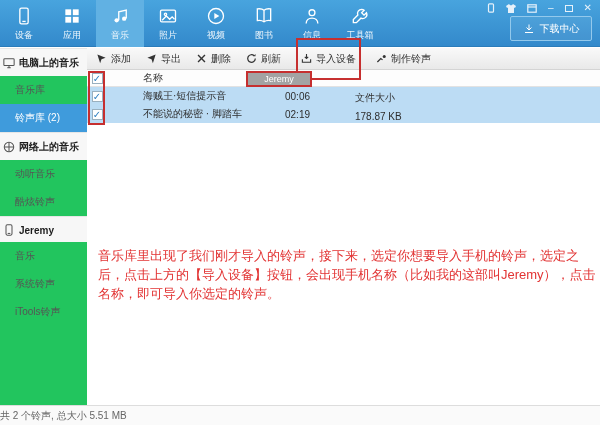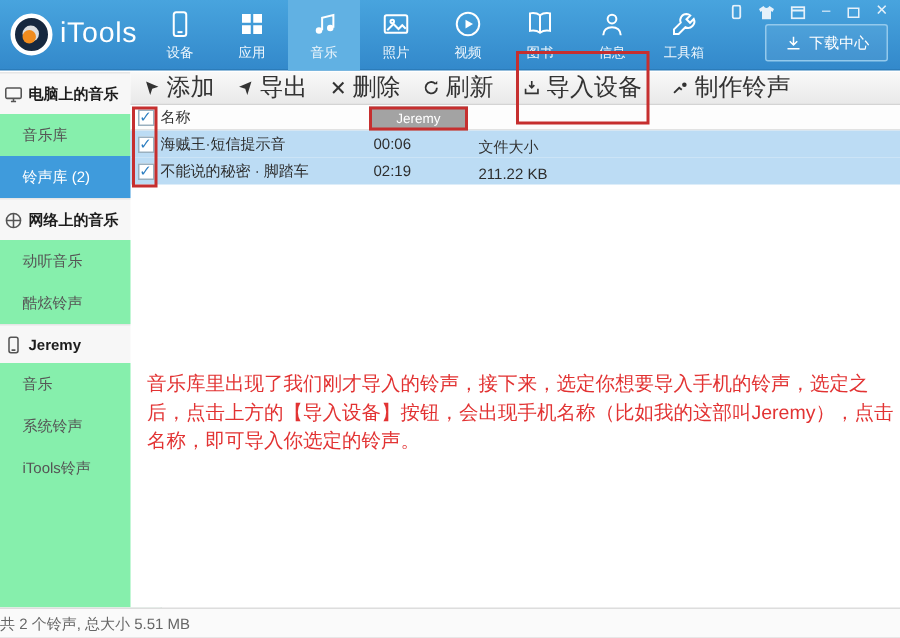--- a/index.html
+++ b/index.html
@@ -16,63 +16,57 @@
   .tab { width:48px; height:47px; display:flex; flex-direction:column; align-items:center; justify-content:center; gap:3px; color:#eef6fc; font-size:9px; cursor:pointer; }
   .tab.active { background:#61b1e3; }
   .tab svg { width:20px; height:20px; }
   .win-controls { position:absolute; top:3px; right:8px; display:flex; gap:11px; align-items:center; height:10px; }
   .win-controls .wc { color:#e6f1fa; font-size:10px; line-height:10px; cursor:pointer; display:flex; align-items:center; }
   .wc-box { width:8px; height:7px; border:1px solid #e6f1fa; }
   .download-btn { position:absolute; right:8px; top:16px; width:82px; height:25px; border:1px solid #93c9ec; border-radius:2px; background:rgba(255,255,255,.07); color:#fff; font-size:10px; display:flex; align-items:center; justify-content:center; gap:5px; cursor:pointer;margin-left:32px; }
   .download-btn svg { width:12px; height:12px; }
 
   
-  .sidebar { position:absolute; left:0; top:48px; width:108px; bottom:20px; background:#86efac; border-right:1px solid #737373; font-size:10px; }
+  .sidebar { position:absolute; left:0; top:48px; width:108px; bottom:20px; background:#22c55e; border-right:1px solid #737373; font-size:10px; }
   .side-section-title { display:flex; align-items:center; gap:4px; padding:7px 3px 6px 3px; font-weight:bold; color:#1d1d1d; border-top:1px solid #e6e6e6; background:#f7f7f7; }
   .side-section-title svg { width:12px; height:12px; flex:none; }
   .side-item { padding:7px 0 7px 15px; color:#555; cursor:pointer; }
   .side-item.selected { background:#3f9bdc; color:#fff; }
 
   
   .main { position:absolute; left:87px; top:48px; right:0; bottom:20px; background:#fff; }
-  .toolbar { height:22px; background:linear-gradient(#f9f9f9,#e9e9e9); border-bottom:1px solid #d4d4d4; display:flex; align-items:center; gap:15px; padding-left:9px; font-size:16px; color:#333; }
+  .toolbar { height:22px; background:linear-gradient(#f9f9f9,#e9e9e9); border-bottom:1px solid #d4d4d4; display:flex; align-items:center; gap:15px; padding-left:9px; font-size:10px; color:#333; }
   .tool { display:flex; align-items:center; gap:4px; cursor:pointer; }
   .tool svg { width:11px; height:11px; }
   .tool.boxed { border:2px solid #c62f2f; padding:12px 3px; }
 
   .table-header { height:17px; display:flex; align-items:center; border-bottom:1px solid #e2e2e2; font-size:10px; color:#333; background:#fdfdfd; }
   .trow { height:18px; display:flex; align-items:center; background:#bcdcf4; font-size:10px; color:#2d2d2d; cursor:pointer; }
   .col-check { width:20px; display:flex; justify-content:center; flex:none; }
-  .col-name { width:142px; flex:none; overflow:hidden; white-space:nowrap; }
+  .col-name { width:142px; flex:none; overflow:hidden; white-space:nowrap;margin-left:36px; }
   .col-dur { width:70px; flex:none; }
   .col-size { flex:1;margin-top:40px; }
   .checkbox { width:11px; height:11px; background:#fff; border:1px solid #9ab0bf; font-size:10px; line-height:9px; color:#2e7fc1; text-align:center; cursor:pointer; }
 
   .device-btn { position:absolute; left:159px; top:23px; width:66px; height:16px; background:#a3a3a3; border:2px solid #c62f2f; color:#fff; font-size:9px; line-height:12px; text-align:center; cursor:pointer; }
   .red-col-box { position:absolute; left:1px; top:23px; width:17px; height:54px; border:2px solid #c62f2f; pointer-events:none; }
 
   .annotation { position:absolute; left:11px; top:198px; width:500px; color:#e23333; font-size:13px; line-height:19px; }
 
   
   .statusbar { position:absolute; left:0; right:0; bottom:0; height:20px; background:#fafafa; border-top:1px solid #ddd; display:flex; align-items:center; font-size:10px; color:#666; }
 
   svg { display:block; }
 </style>
 </head>
 <body>
 
 <div class="window">
 
   <header class="navbar">
-    <div class="logo">
-      <span class="logo-icon">
-          <span class="pupil"></span>
-        </span>
-      <span class="logo-text">iTools</span>
-    </div>
 
     <nav class="tabs">
       <div class="tab">
         <span>
             <svg viewBox="0 0 24 24" fill="none" stroke="#fff" stroke-width="1.6">
               <rect x="7" y="2.5" width="10" height="19" rx="2"></rect>
               <line x1="10" y1="18.5" x2="14" y2="18.5"></line>
             </svg>
           </span>
         <span>设备</span>
@@ -285,21 +279,21 @@
       <span class="col-dur"></span>
       <span class="col-size">文件大小</span>
     </div>
 
     <div class="trow">
       <span class="col-check">
           <span class="checkbox">✓</span>
         </span>
       <span class="col-name">海贼王·短信提示音</span>
       <span class="col-dur">00:06</span>
-      <span class="col-size">211.22 KB</span>
+      <span class="col-size">178.87 KB</span>
     </div>
     <div class="trow">
       <span class="col-check">
           <span class="checkbox">✓</span>
         </span>
       <span class="col-name">不能说的秘密 · 脚踏车</span>
       <span class="col-dur">02:19</span>
     </div>
 
     <div class="device-btn">Jeremy</div>

